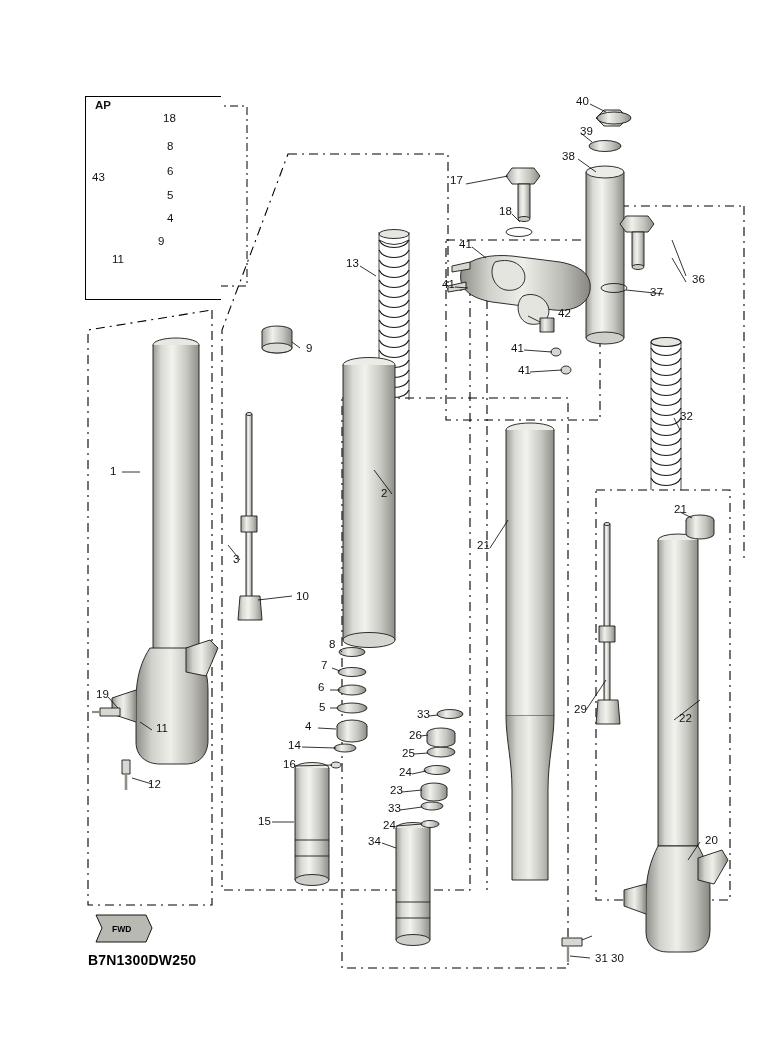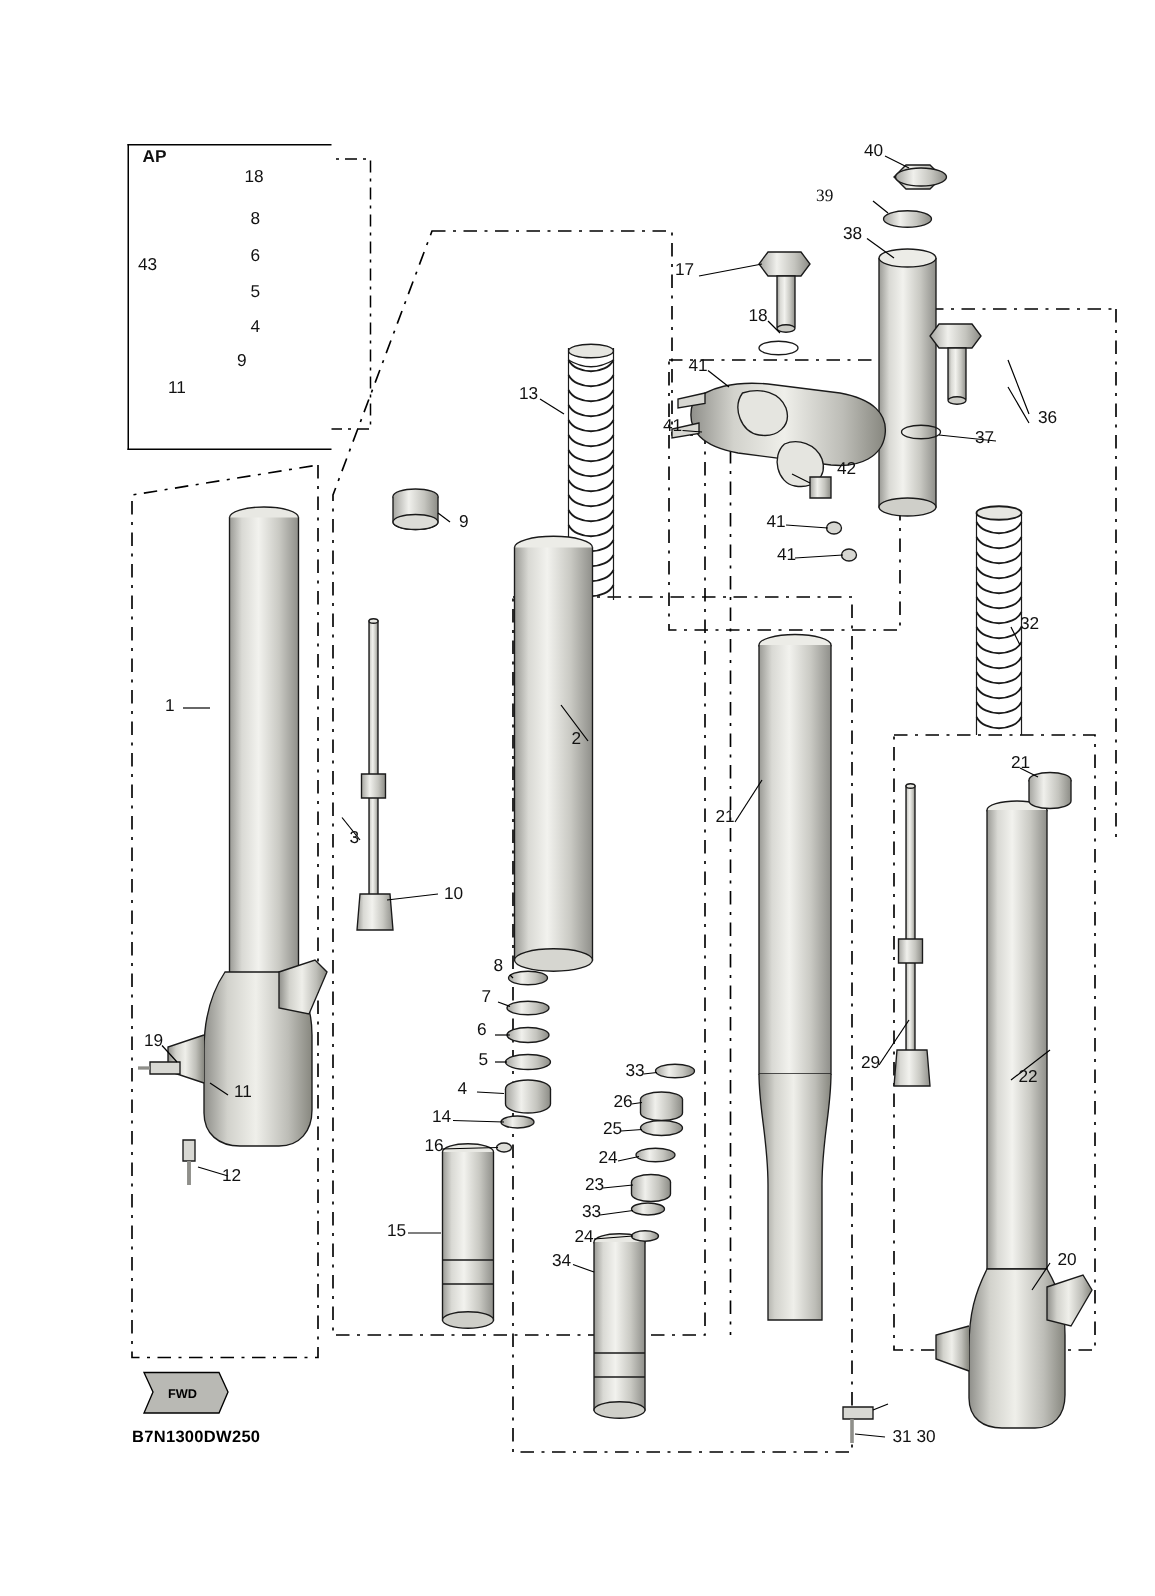--- a/index.html
+++ b/index.html
@@ -2,21 +2,21 @@
 <html><head>
 <meta charset="utf-8">
 <style>
   html,body{margin:0;padding:0;background:#ffffff;}
   body{width:770px;height:1064px;position:relative;overflow:hidden;
        font-family:"Liberation Sans", sans-serif;color:#000;}
   #sheet{position:absolute;inset:0;padding-left:48px;}
   svg{position:absolute;left:0;top:0;}
   .lbl{position:absolute;font-size:11.5px;line-height:11.5px;color:#111;white-space:nowrap;}
   .lbl.b{font-weight:bold;}
-  .diagcode{position:absolute;font-size:11px;font-weight:bold;letter-spacing:.2px;}
+  .diagcode{position:absolute;font-size:14px;font-weight:bold;letter-spacing:.2px;}
   .apbox{position:absolute;border:1.3px solid #000;background:#fff;}
   .fwdtxt{position:absolute;font-size:8.5px;font-weight:bold;color:#000;}
 </style>
 </head>
 <body>
 
 <div id="sheet">
 
 <svg width="770" height="1064" viewBox="0 0 770 1064">
   <defs>
@@ -367,21 +367,21 @@
 <div class="lbl" style="left:417px;top:709px;">33</div>
 <div class="lbl" style="left:477px;top:540px;">21</div>
 <div class="lbl" style="left:450px;top:175px;">17</div>
 <div class="lbl" style="left:499px;top:206px;">18</div>
 <div class="lbl" style="left:459px;top:239px;">41</div>
 <div class="lbl" style="left:442px;top:279px;">41</div>
 <div class="lbl" style="left:515px;top:308px;margin-left:43px;">42</div>
 <div class="lbl" style="left:511px;top:343px;">41</div>
 <div class="lbl" style="left:518px;top:365px;">41</div>
 <div class="lbl" style="left:576px;top:96px;">40</div>
-<div class="lbl" style="left:544px;top:126px;font-family:Liberation Serif, serif;">39</div>
+<div class="lbl" style="left:580px;top:126px;">39</div>
 <div class="lbl" style="left:562px;top:151px;">38</div>
 <div class="lbl" style="left:692px;top:274px;">36</div>
 <div class="lbl" style="left:650px;top:287px;">37</div>
 <div class="lbl" style="left:680px;top:411px;">32</div>
 <div class="lbl" style="left:674px;top:504px;">21</div>
 <div class="lbl" style="left:679px;top:713px;">22</div>
 <div class="lbl" style="left:705px;top:835px;">20</div>
 <div class="lbl" style="left:574px;top:704px;">29</div>
 <div class="lbl" style="left:611px;top:929px;margin-top:24px;">30</div>
 <div class="lbl" style="left:595px;top:953px;">31</div>

